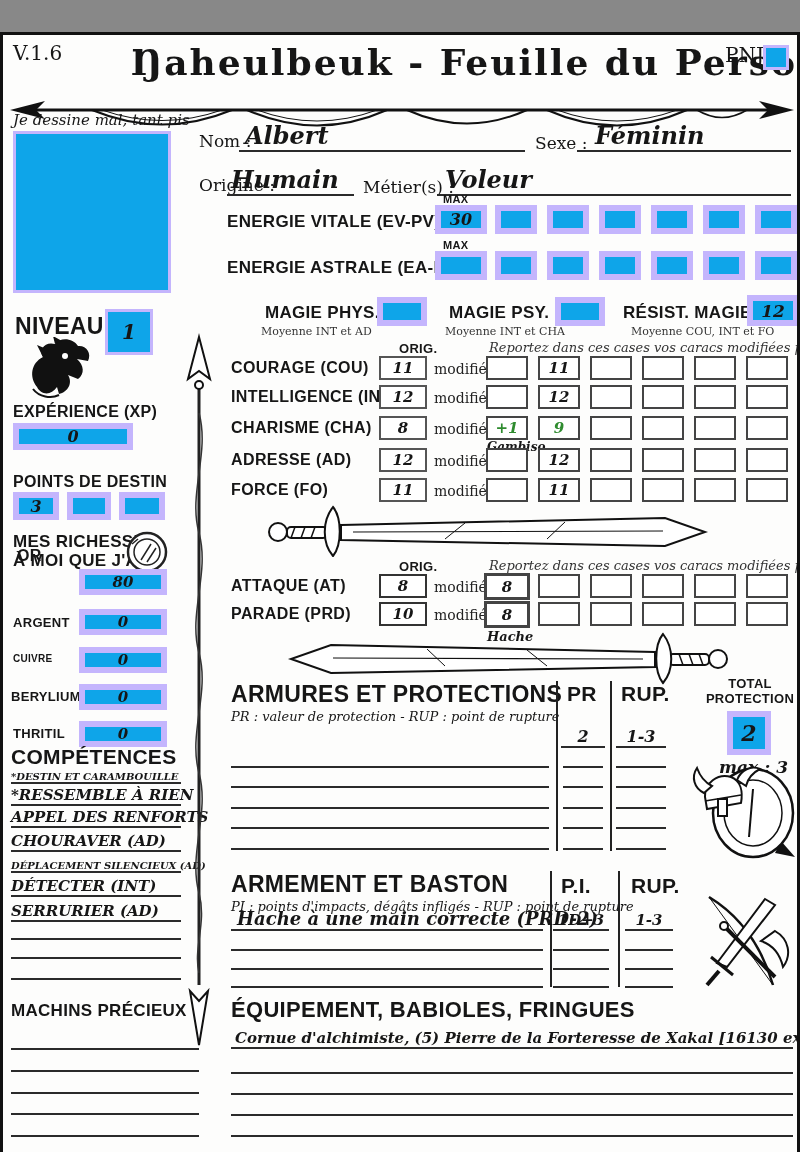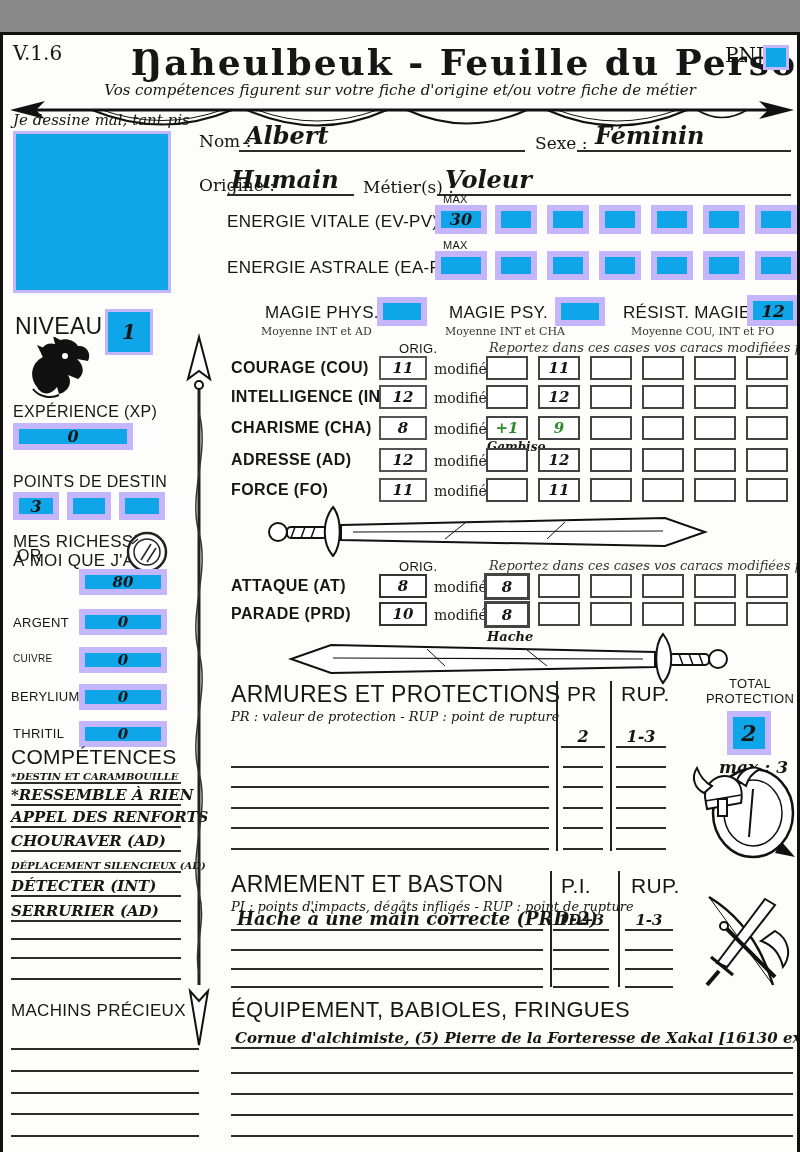--- a/index.html
+++ b/index.html
@@ -1,20 +1,20 @@
 <!DOCTYPE html>
 <html><head>
 <meta charset="utf-8">
 <style>
   html,body{margin:0;padding:0;background:#888;}
   .page{position:relative;width:800px;height:1152px;background:#fdfdfc;color:#161616;
         border:3px solid #111;border-bottom:8px solid #111;box-sizing:border-box;
         font-family:"Liberation Sans",sans-serif;overflow:hidden;margin-top:32px;}
   .abs{position:absolute;}
-  .lbl{font-family:"Liberation Sans",sans-serif;font-weight:normal;letter-spacing:.3px;white-space:nowrap;}
+  .lbl{font-family:"Liberation Sans",sans-serif;font-weight:bold;letter-spacing:.3px;white-space:nowrap;}
   .cal{font-family:"DejaVu Serif",serif;white-space:nowrap;}
   .cali{font-family:"DejaVu Serif",serif;font-style:italic;white-space:nowrap;}
   .hw{font-family:"DejaVu Serif",serif;font-style:italic;font-weight:bold;white-space:nowrap;}
   .bx{position:absolute;border:6px solid #c4b5fd;background:#0ea5e9;display:flex;align-items:center;
       justify-content:center;box-sizing:border-box;}
   .wline{position:absolute;border-bottom:2px solid #2b2b2b;display:flex;align-items:flex-end;
          box-sizing:border-box;overflow:visible;}
   .bline{position:absolute;border-bottom:2px solid #2b2b2b;}
   .center{justify-content:center;}
   .green{color:#2e8b2e;}
@@ -32,21 +32,20 @@
   .v15{font-size:15px}.v16{font-size:16px}.v17{font-size:17px}.v20{font-size:20px}.v22{font-size:22px}
   svg{display:block}
 </style>
 </head>
 <body>
 
 <div class="page">
 
   <div class="abs cal" style="left:10px;top:6px;font-size:20px">V.1.6</div>
   <div class="abs title" style="left:0;right:0;top:6px;text-align:right;font-size:36px">Ŋaheulbeuk - Feuille du Perso</div>
-  <div class="abs cali" style="left:0;right:0;top:46px;text-align:center;font-size:15px">Vos compétences figurent sur votre fiche d'origine et/ou votre fiche de métier</div>
   <div class="abs cal" style="left:722px;top:8px;font-size:20px">PNJ</div>
   <div class="bx" style="left:760px;top:10px;width:26px;height:25px;border-width:3px"></div>
 
   <svg class="abs" style="left:4px;top:62px" width="790" height="32" viewBox="0 0 790 32">
     <line x1="28" y1="13" x2="762" y2="13" stroke="#111" stroke-width="3"></line>
     <polygon points="3,13 38,4 29,13 38,22" fill="#111"></polygon>
     <polygon points="787,13 752,4 761,13 752,22" fill="#111"></polygon>
     <path d="M85,13 Q155,42 225,13" fill="none" stroke="#111" stroke-width="2"></path>
     <path d="M95,13 Q155,34 215,13" fill="none" stroke="#111" stroke-width="1"></path>
     <path d="M240,13 Q310,44 380,13" fill="none" stroke="#111" stroke-width="2"></path>

